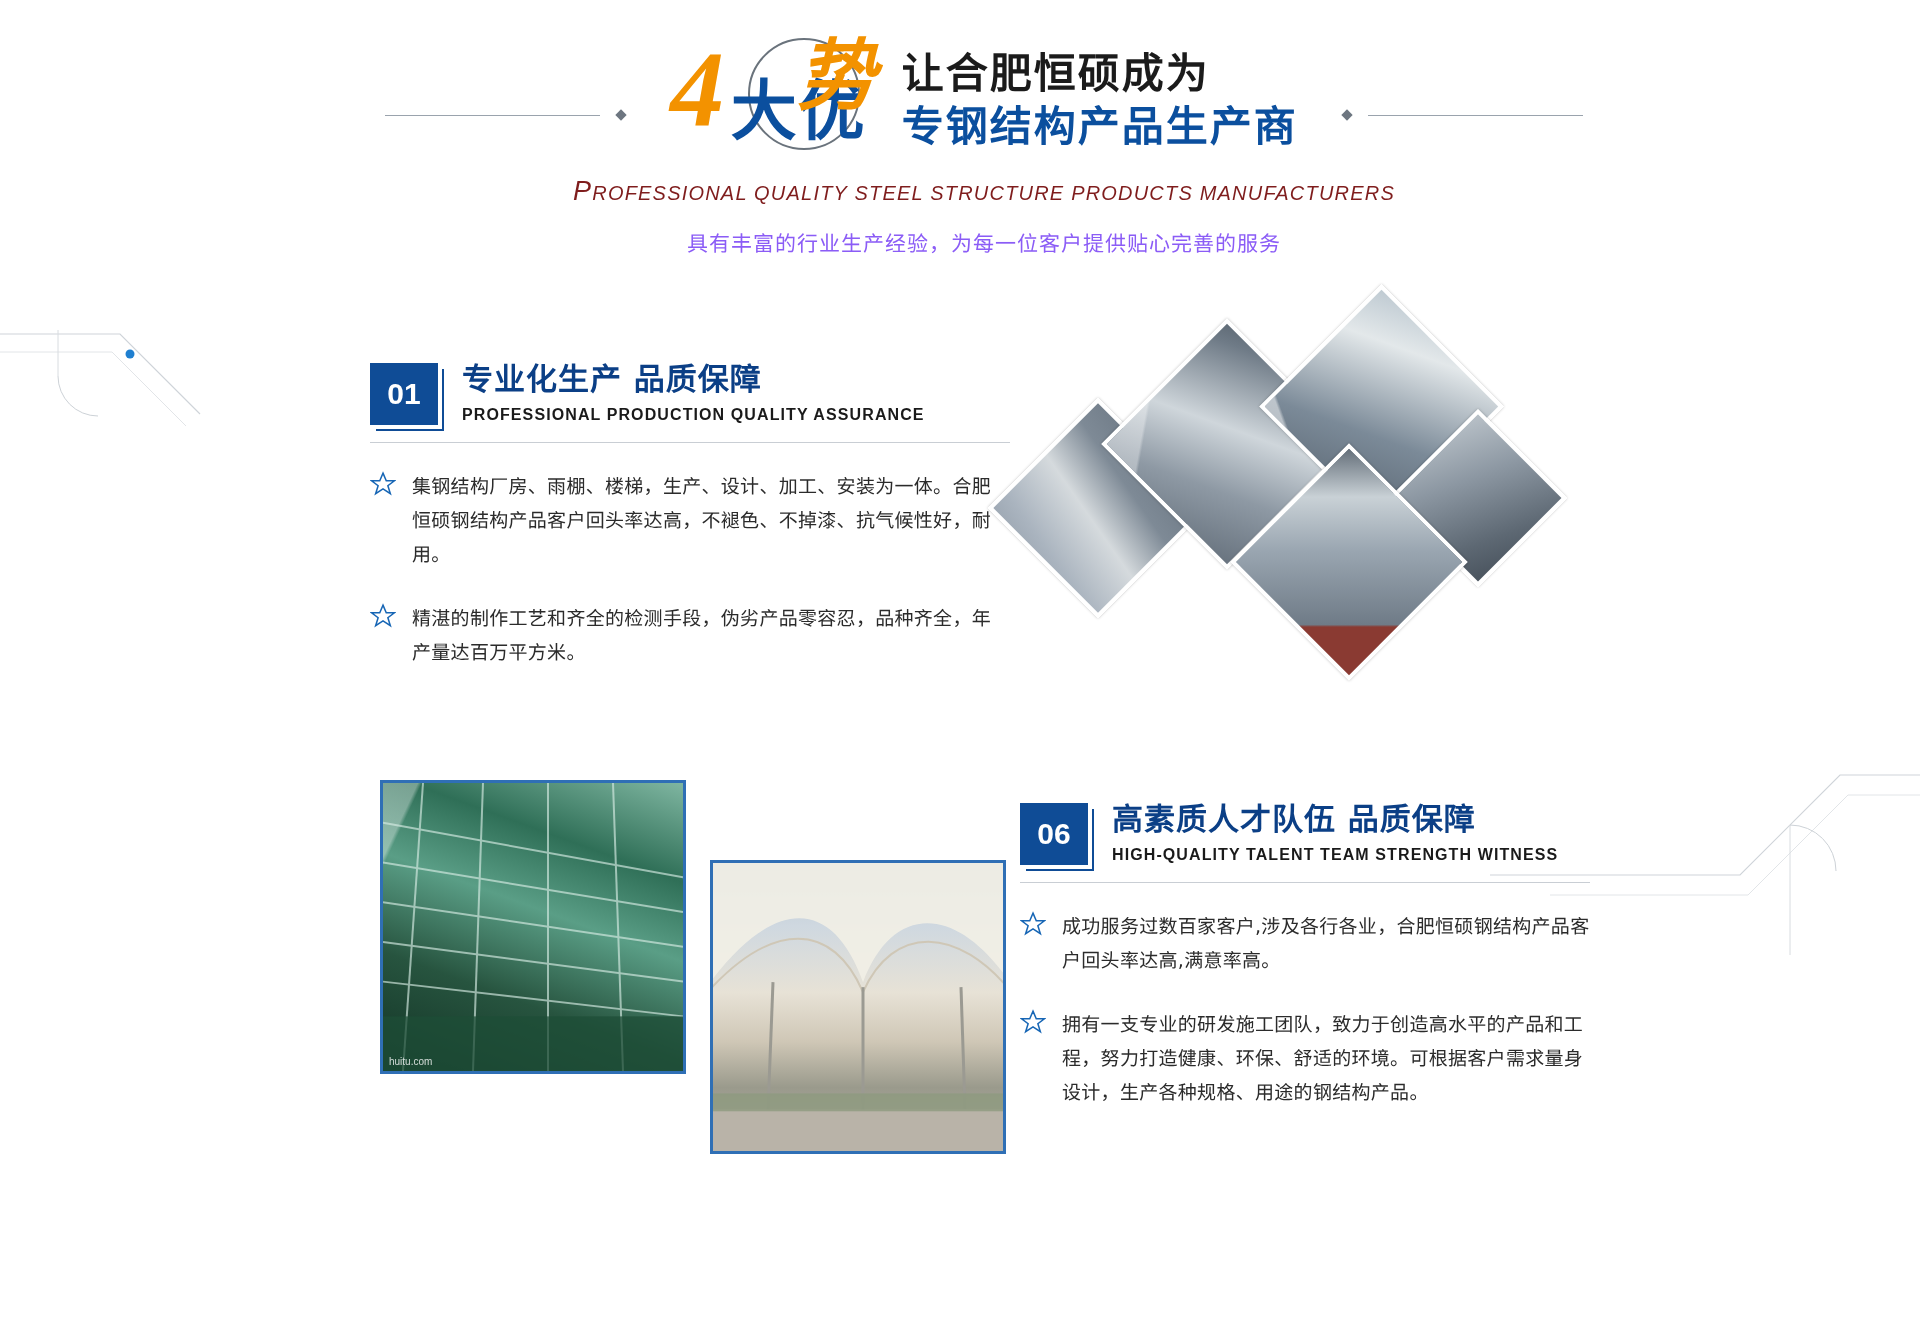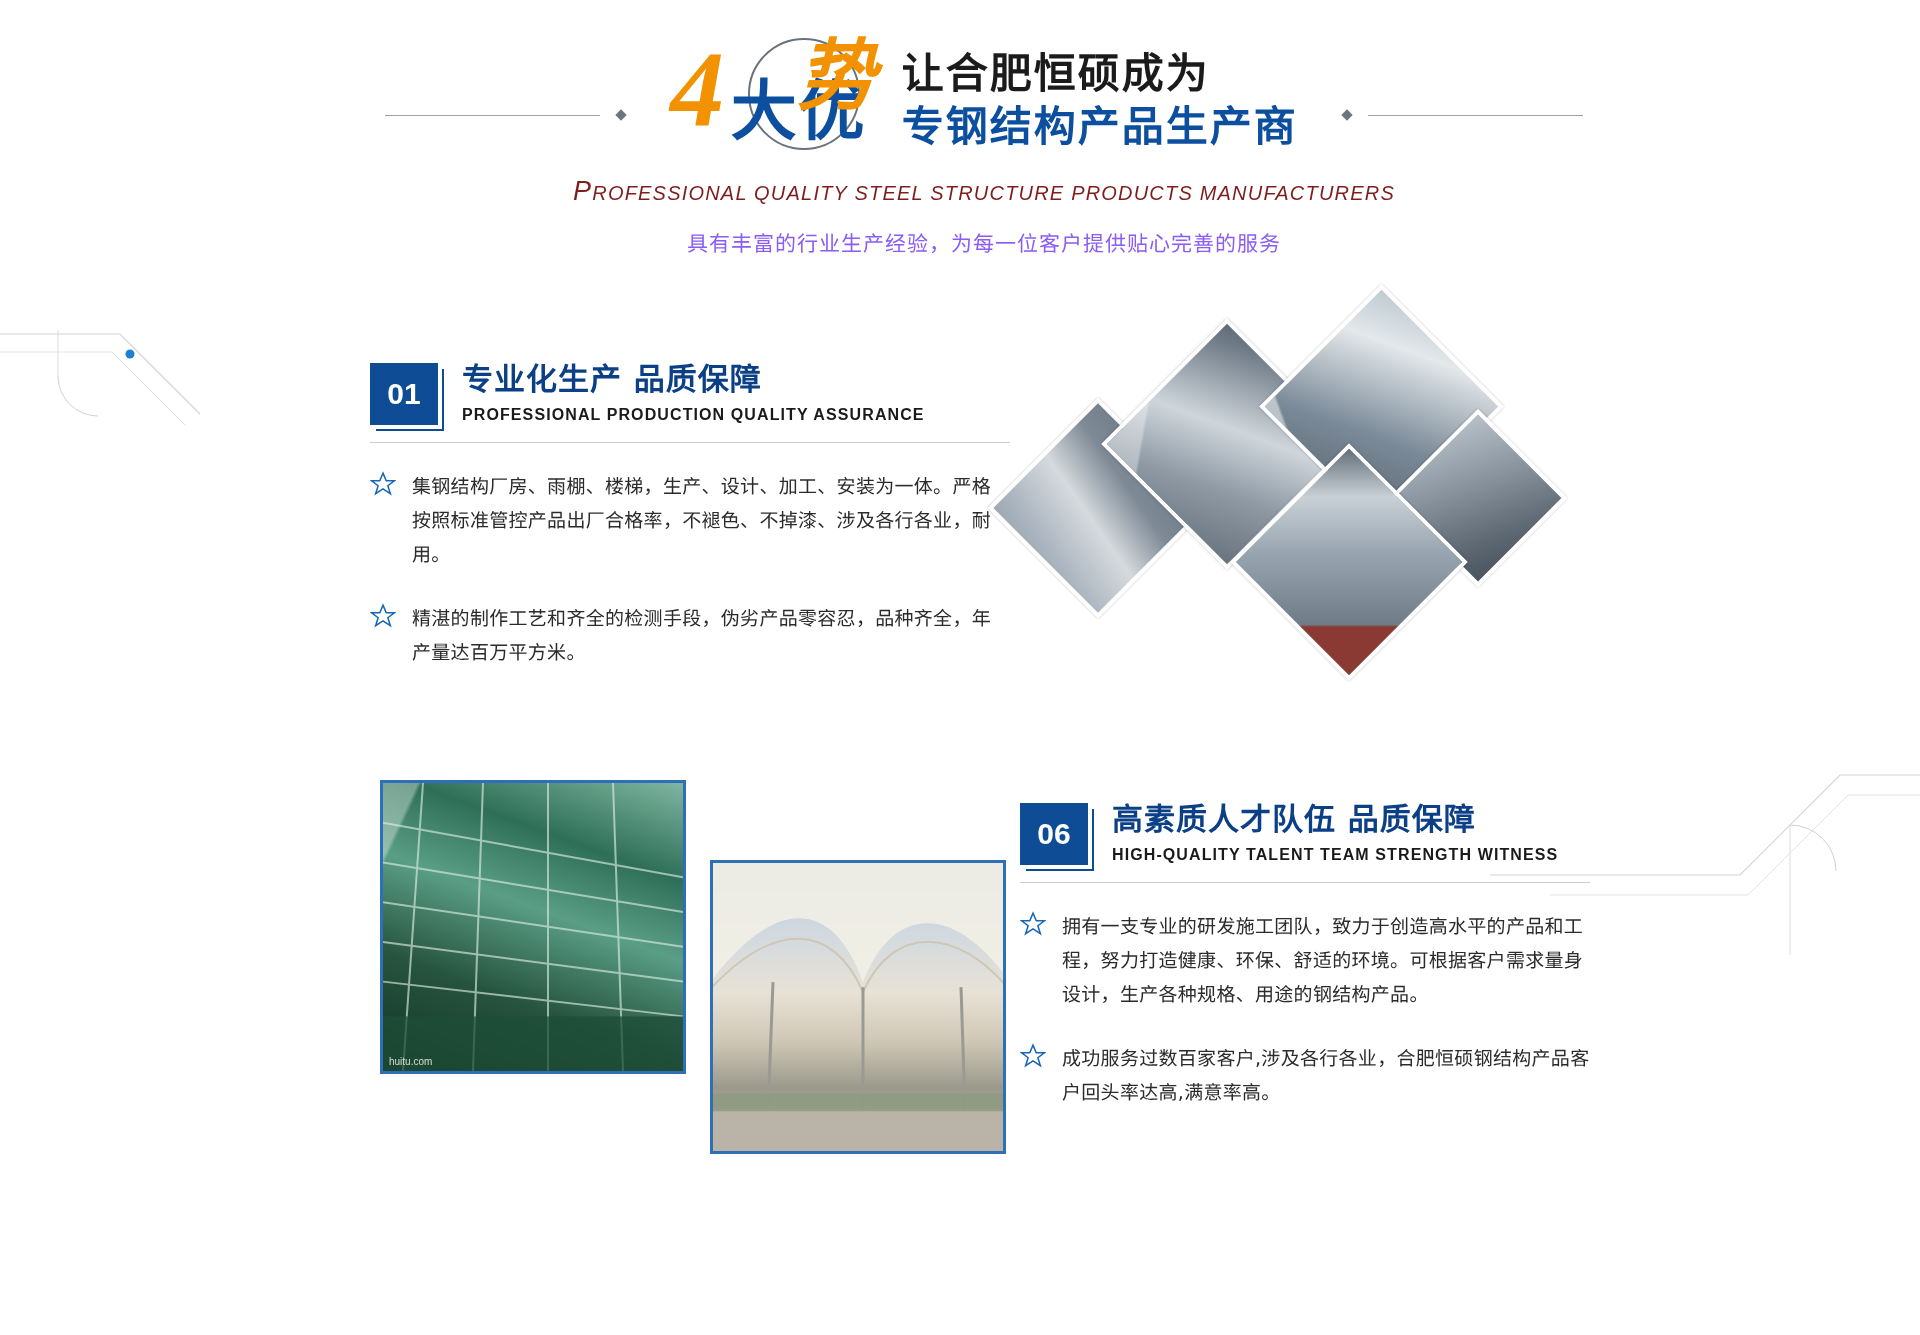--- a/index.html
+++ b/index.html
@@ -405,21 +405,21 @@
         <div class="sec-title-en">PROFESSIONAL PRODUCTION QUALITY ASSURANCE</div>
       </div>
     </div>
     <div class="sec-rule"></div>
 
     <div class="bullets">
       <div class="bullet">
         <svg class="star" viewBox="0 0 24 24">
           <polygon points="12,2 15,9 22.5,9 16.5,13.6 18.8,21 12,16.6 5.2,21 7.5,13.6 1.5,9 9,9" fill="#ffffff" stroke="#1766b5" stroke-width="1.4"></polygon>
         </svg>
-        <div class="bullet-text">集钢结构厂房、雨棚、楼梯，生产、设计、加工、安装为一体。严格按照标准管控产品出厂合格率，不褪色、不掉漆、涉及各行各业，耐用。</div>
+        <div class="bullet-text">集钢结构厂房、雨棚、楼梯，生产、设计、加工、安装为一体。合肥恒硕钢结构产品客户回头率达高，不褪色、不掉漆、抗气候性好，耐用。</div>
       </div>
       <div class="bullet">
         <svg class="star" viewBox="0 0 24 24">
           <polygon points="12,2 15,9 22.5,9 16.5,13.6 18.8,21 12,16.6 5.2,21 7.5,13.6 1.5,9 9,9" fill="#ffffff" stroke="#1766b5" stroke-width="1.4"></polygon>
         </svg>
         <div class="bullet-text">精湛的制作工艺和齐全的检测手段，伪劣产品零容忍，品种齐全，年产量达百万平方米。</div>
       </div>
     </div>
   </div>
 
@@ -493,23 +493,23 @@
         <div class="sec-title-en">HIGH-QUALITY TALENT TEAM STRENGTH WITNESS</div>
       </div>
     </div>
     <div class="sec-rule"></div>
 
     <div class="bullets">
       <div class="bullet">
         <svg class="star" viewBox="0 0 24 24">
           <polygon points="12,2 15,9 22.5,9 16.5,13.6 18.8,21 12,16.6 5.2,21 7.5,13.6 1.5,9 9,9" fill="#ffffff" stroke="#1766b5" stroke-width="1.4"></polygon>
         </svg>
-        <div class="bullet-text">拥有一支专业的研发施工团队，致力于创造高水平的产品和工程，努力打造健康、环保、舒适的环境。可根据客户需求量身设计，生产各种规格、用途的钢结构产品。</div>
+        <div class="bullet-text">成功服务过数百家客户,涉及各行各业，合肥恒硕钢结构产品客户回头率达高,满意率高。</div>
       </div>
       <div class="bullet">
         <svg class="star" viewBox="0 0 24 24">
           <polygon points="12,2 15,9 22.5,9 16.5,13.6 18.8,21 12,16.6 5.2,21 7.5,13.6 1.5,9 9,9" fill="#ffffff" stroke="#1766b5" stroke-width="1.4"></polygon>
         </svg>
-        <div class="bullet-text">成功服务过数百家客户,涉及各行各业，合肥恒硕钢结构产品客户回头率达高,满意率高。</div>
+        <div class="bullet-text">拥有一支专业的研发施工团队，致力于创造高水平的产品和工程，努力打造健康、环保、舒适的环境。可根据客户需求量身设计，生产各种规格、用途的钢结构产品。</div>
       </div>
     </div>
   </div>
 </div>
 
 </body></html>

